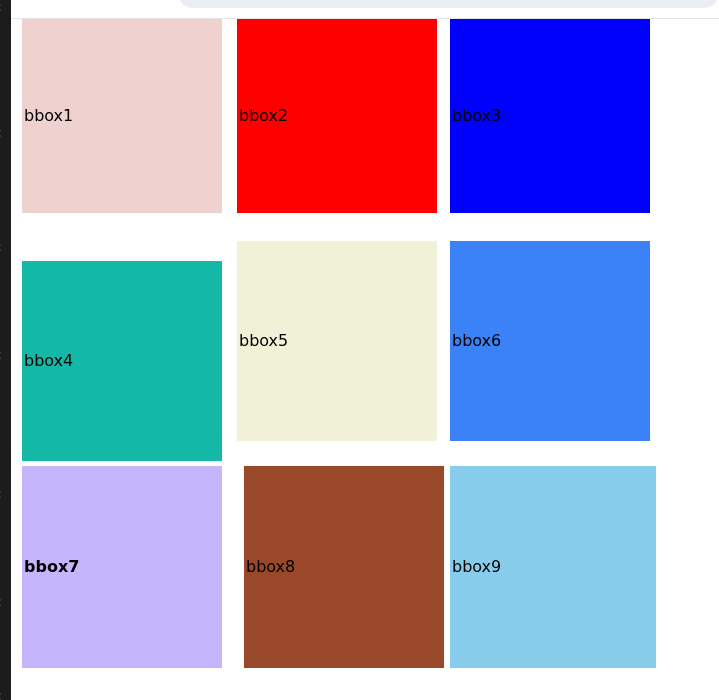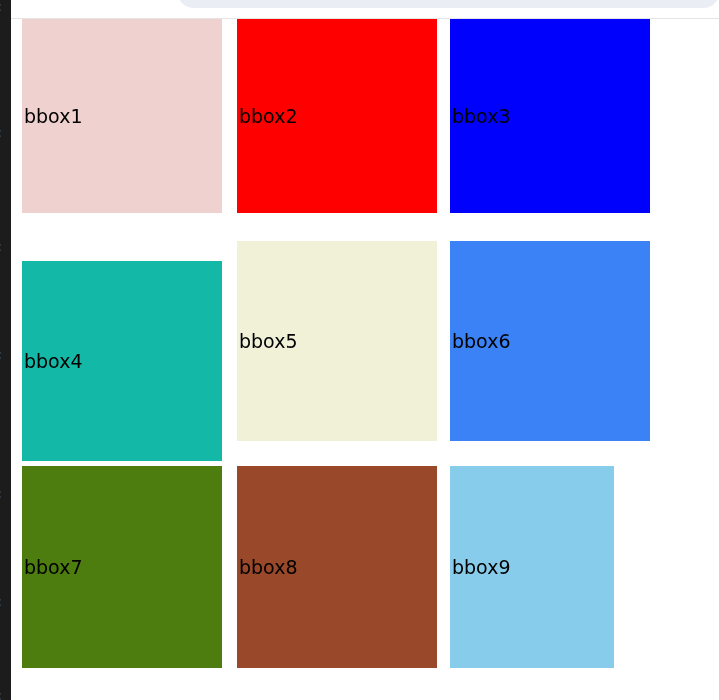--- a/index.html
+++ b/index.html
@@ -72,21 +72,21 @@
   }
   .bbox {
     position: absolute;
     box-sizing: border-box;
   }
   .bbox-label {
     position: absolute;
     left: 2px;
     top: 50%;
     transform: translateY(-50%);
-    font-size: 19px;
+    font-size: 16px;
     line-height: 18px;
     color: #000000;
     white-space: nowrap;
     font-family: "DejaVu Sans", "Liberation Sans", sans-serif;
   }
 </style>
 </head>
 <body>
 
 <div id="browser-chrome">
@@ -115,22 +115,22 @@
     </div>
     <div class="bbox" style="left: 22px; top: 222px; width: 200px; height: 200px; background: #14b8a6; margin-top: 20px;">
       <span class="bbox-label">bbox4</span>
     </div>
     <div class="bbox" style="left: 237px; top: 222px; width: 200px; height: 200px; background: rgb(241, 241, 216);">
       <span class="bbox-label">bbox5</span>
     </div>
     <div class="bbox" style="left: 450px; top: 222px; width: 200px; height: 200px; background: #3b82f6;">
       <span class="bbox-label">bbox6</span>
     </div>
-    <div class="bbox" style="left: 22px; top: 447px; width: 200px; height: 202px; background: #4d7c0f;">
+    <div class="bbox" style="left: 22px; top: 447px; width: 200px; height: 202px; background: #c4b5fd; font-weight: bold;">
       <span class="bbox-label">bbox7</span>
     </div>
-    <div class="bbox" style="left: 237px; top: 447px; width: 200px; height: 202px; background: rgb(153, 72, 42); text-align: right;">
+    <div class="bbox" style="left: 244px; top: 447px; width: 200px; height: 202px; background: rgb(153, 72, 42); text-align: right;">
       <span class="bbox-label">bbox8</span>
     </div>
-    <div class="bbox" style="left: 450px; top: 447px; width: 164px; height: 202px; background: rgb(135, 205, 235);">
+    <div class="bbox" style="left: 450px; top: 447px; width: 206px; height: 202px; background: rgb(135, 205, 235);">
       <span class="bbox-label">bbox9</span>
     </div>
   </div>
 
 </body></html>

